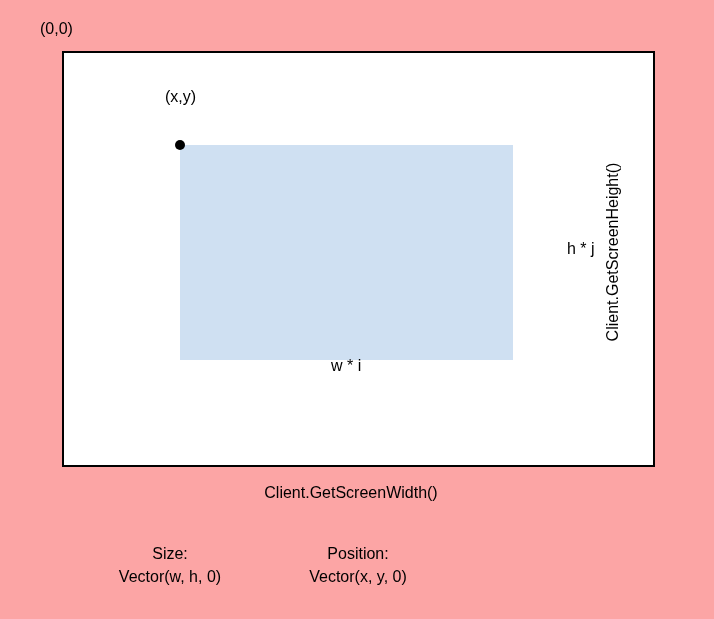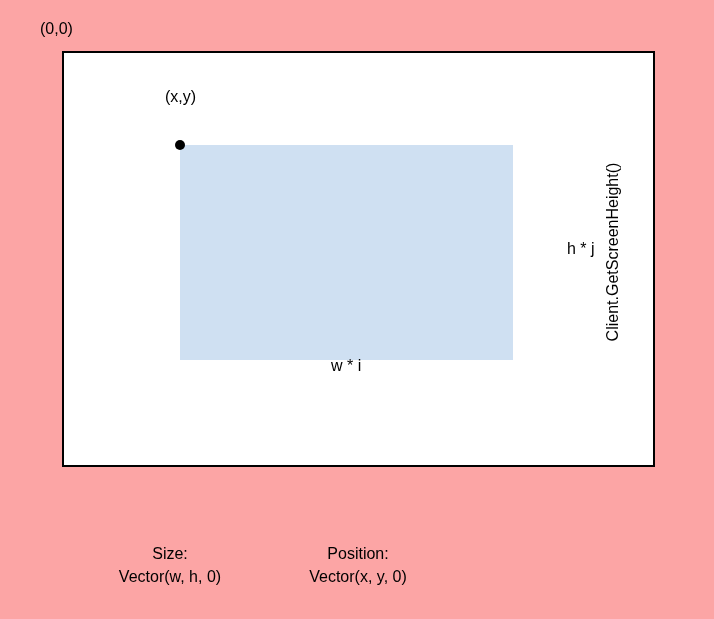--- a/index.html
+++ b/index.html
@@ -143,20 +143,21 @@
   <div class="gui-element"></div>
 
   <div class="anchor-dot"></div>
 
   <div class="label label-xy">(x,y)</div>
 
   <div class="label label-hj">h * j</div>
 
   <div class="label label-wi">w * i</div>
 
+  <div class="axis-width"><span>Client.GetScreenWidth()</span></div>
 
   <div class="axis-height">Client.GetScreenHeight()</div>
 
   <div class="legend-row">
 
     <div class="legend-item legend-size">
       <span class="legend-title">Size:</span>
       <span class="legend-value">Vector(w, h, 0)</span>
     </div>
 

